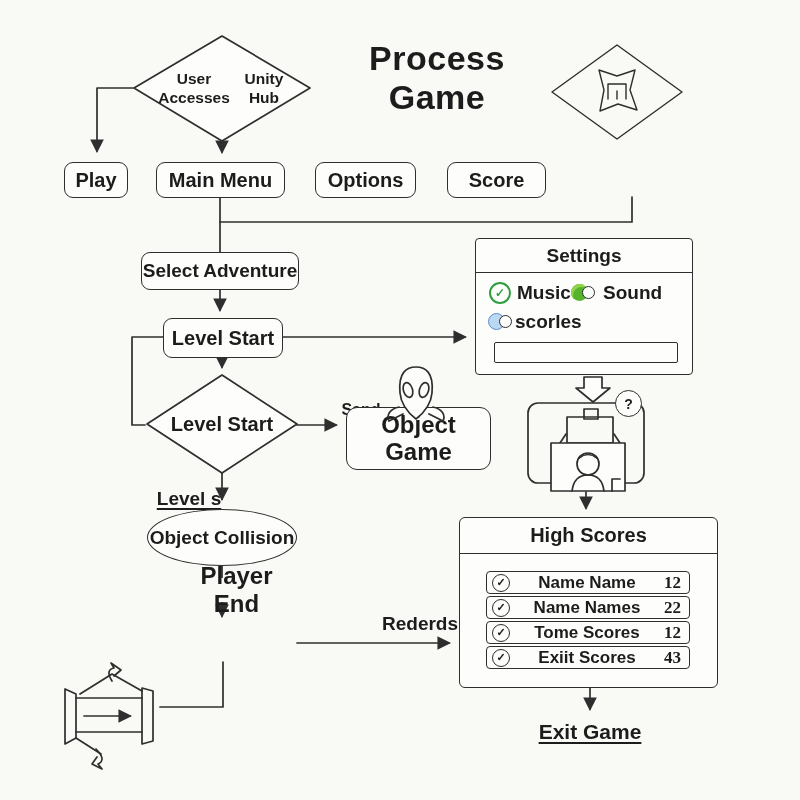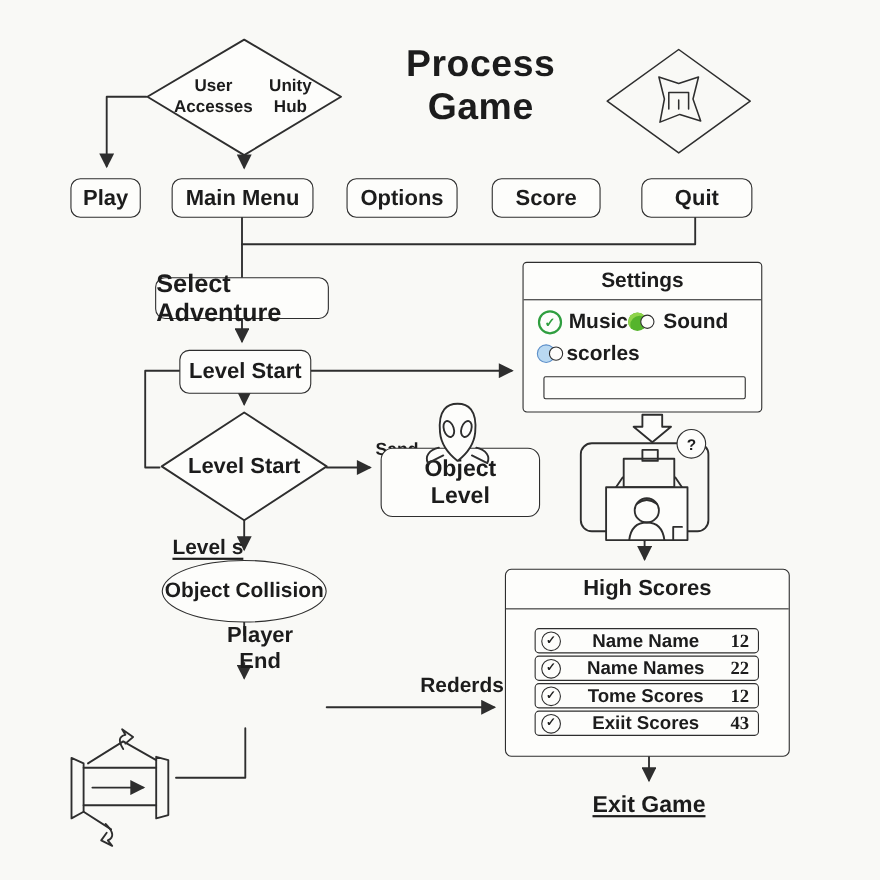--- a/index.html
+++ b/index.html
@@ -68,21 +68,21 @@
   }
   .hs-name{flex:1;text-align:center;}
   .hs-score{padding-right:8px;font-family:Liberation Serif, serif;}
   .badge{
     position:absolute;z-index:3;width:25px;height:25px;border-radius:50%;
     border:1.7px solid var(--line);background:var(--node-bg);
     display:flex;align-items:center;justify-content:center;
     font-size:14px;font-weight:700;
   }
   .ellipse{border-radius:50%;font-size:19px;}
-  .two-line{flex-direction:column;line-height:1.1;font-size:21px;}
+  .two-line{flex-direction:column;line-height:1.1;font-size:24px;}
 </style>
 </head>
 <body>
 
 <div class="canvas">
 
   <svg class="layer" width="800" height="800" viewBox="0 0 800 800">
     <defs>
       <marker id="arr" viewBox="0 0 10 10" refX="8.5" refY="5" markerWidth="8.5" markerHeight="8" orient="auto-start-reverse">
         <path d="M0,0 L10,5 L0,10 Z" class="ink-fill"></path>
@@ -155,38 +155,37 @@
 
   <div class="label diamond-label" style="left:152px;top:64px;width:140px;height:48px;">
     <span>User Accesses</span>
     <span>Unity Hub</span>
   </div>
 
   <div class="node" style="left:64px;top:162px;width:64px;height:36px;">Play</div>
   <div class="node" style="left:156px;top:162px;width:129px;height:36px;">Main Menu</div>
   <div class="node" style="left:315px;top:162px;width:101px;height:36px;">Options</div>
   <div class="node" style="left:447px;top:162px;width:99px;height:36px;">Score</div>
-  <div class="node" style="left:583px;top:162px;width:101px;height:36px;">Quit</div>
-
-  <div class="node" style="left:141px;top:252px;width:158px;height:38px;font-size:23px;">Select Adventure</div>
+
+  <div class="node" style="left:141px;top:252px;width:158px;height:38px;font-size:19px;">Select Adventure</div>
   <div class="node" style="left:163px;top:318px;width:120px;height:40px;">Level Start</div>
 
   <div class="label" style="left:160px;top:410px;width:124px;height:28px;font-size:20px;">Level Start</div>
   <div class="label" style="left:298px;top:399px;width:50px;height:22px;font-size:16px;margin-left:38px;">Sand</div>
 
   <div class="node two-line" style="left:346px;top:407px;width:145px;height:63px;border-radius:11px;">
     <span>Object</span>
-    <span>Level</span>
+    <span>Game</span>
   </div>
 
   <div class="label underline" style="left:156px;top:488px;width:66px;height:22px;font-size:19px;">Level s</div>
 
   <div class="node ellipse" style="left:147px;top:509px;width:150px;height:57px;border-width:1.6px;">Object Collision</div>
 
-  <div class="label on-line-bg" style="left:184px;top:578px;width:97px;height:24px;font-size:20px;">Player End</div>
+  <div class="label on-line-bg" style="left:184px;top:578px;width:97px;height:24px;font-size:24px;">Player End</div>
 
 
   <div class="label" style="left:383px;top:613px;width:74px;height:22px;font-size:19px;">Rederds</div>
 
   <div class="panel" style="left:475px;top:238px;width:218px;height:137px;">
     <div class="panel-title" style="height:34px;font-size:19px;">Settings</div>
     <div class="set-row" style="left:13px;top:43px;">
       <span class="chk">
           <span class="chk-glyph">✓</span>
         </span>

